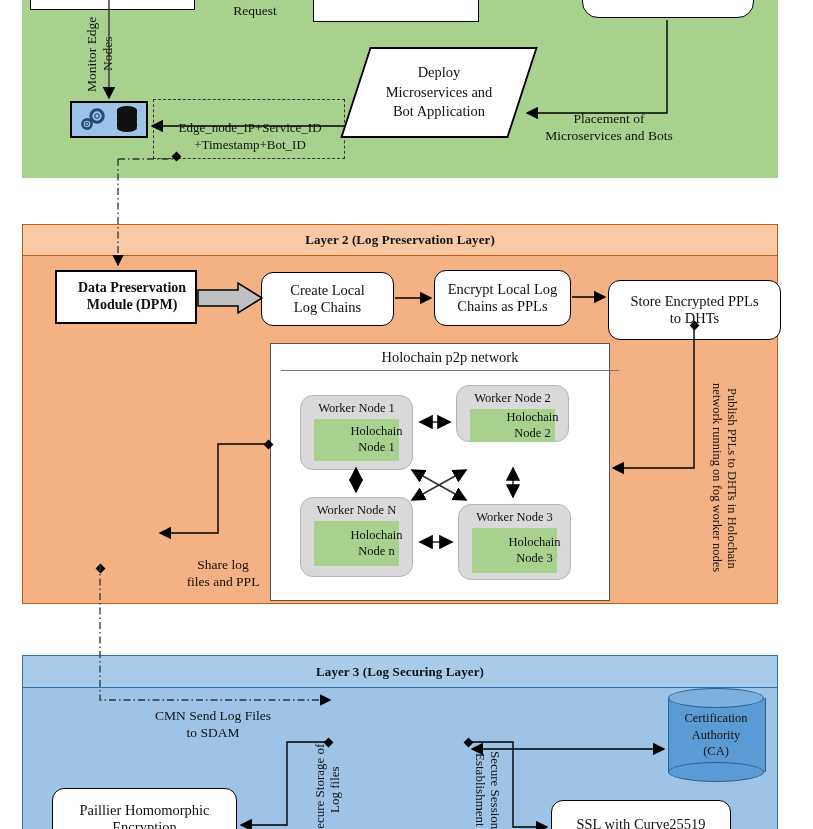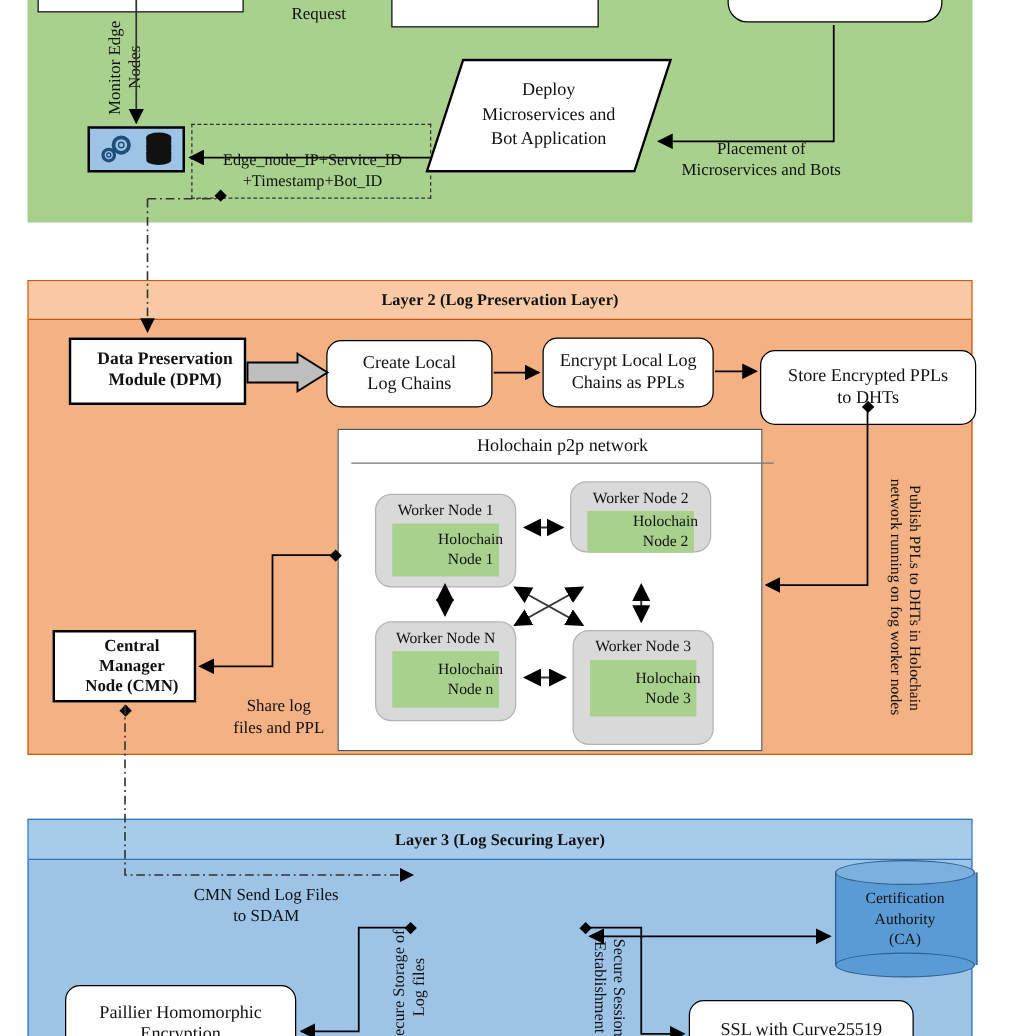--- a/index.html
+++ b/index.html
@@ -143,25 +143,20 @@
   <div class="box rounded" style="left:434px;top:270px;width:137px;height:56px;">
     <span style="white-space:pre-line">Encrypt Local Log
 Chains as PPLs</span>
   </div>
 
   <div class="box rounded" style="left:608px;top:280px;width:173px;height:60px;">
     <span style="white-space:pre-line">Store Encrypted PPLs
 to DHTs</span>
   </div>
 
-  <div class="box thick bold" style="left:42px;top:504px;width:115px;height:58px;font-size:13.5px;">
-    <span style="white-space:pre-line">Central
-Manager
-Node (CMN)</span>
-  </div>
 
   <div class="p2pbox" style="left:270px;top:343px;width:340px;height:258px;">
     <div class="p2phdr">
       <span>Holochain p2p network</span>
     </div>
   </div>
 
   <div class="wnbox" style="left:300px;top:385px;width:113px;height:75px;margin-top:10px;">
     <span>Worker Node 1</span>
     <div class="hnode" style="width:85px;height:42px;margin-top:3px;">
@@ -179,21 +174,21 @@
   </div>
 
   <div class="wnbox" style="left:300px;top:497px;width:113px;height:80px;">
     <span>Worker Node N</span>
     <div class="hnode" style="width:85px;height:45px;margin-top:3px;">
       <span style="white-space:pre-line">Holochain
 Node n</span>
     </div>
   </div>
 
-  <div class="wnbox" style="left:458px;top:504px;width:113px;height:92px;">
+  <div class="wnbox" style="left:458px;top:504px;width:113px;height:76px;">
     <span>Worker Node 3</span>
     <div class="hnode" style="width:85px;height:45px;margin-top:3px;">
       <span style="white-space:pre-line">Holochain
 Node 3</span>
     </div>
   </div>
 
   <div class="lbl" style="left:168px;top:540px;width:110px;">
     <span style="white-space:pre-line">Share log
 files and PPL</span>
@@ -210,21 +205,21 @@
       <span>Layer 3 (Log Securing Layer)</span>
     </div>
   </div>
 
   <div class="lbl" style="left:118px;top:691px;width:190px;">
     <span style="white-space:pre-line">CMN Send Log Files
 to SDAM</span>
   </div>
 
 
-  <div class="cyl" style="left:668px;top:688px;width:96px;height:94px;padding-left:16px;">
+  <div class="cyl" style="left:668px;top:688px;width:96px;height:94px;">
     <div class="body"></div>
     <div class="bot"></div>
     <div class="top"></div>
     <div class="cap">
       <span style="white-space:pre-line">Certification
 Authority
 (CA)</span>
     </div>
   </div>
 

